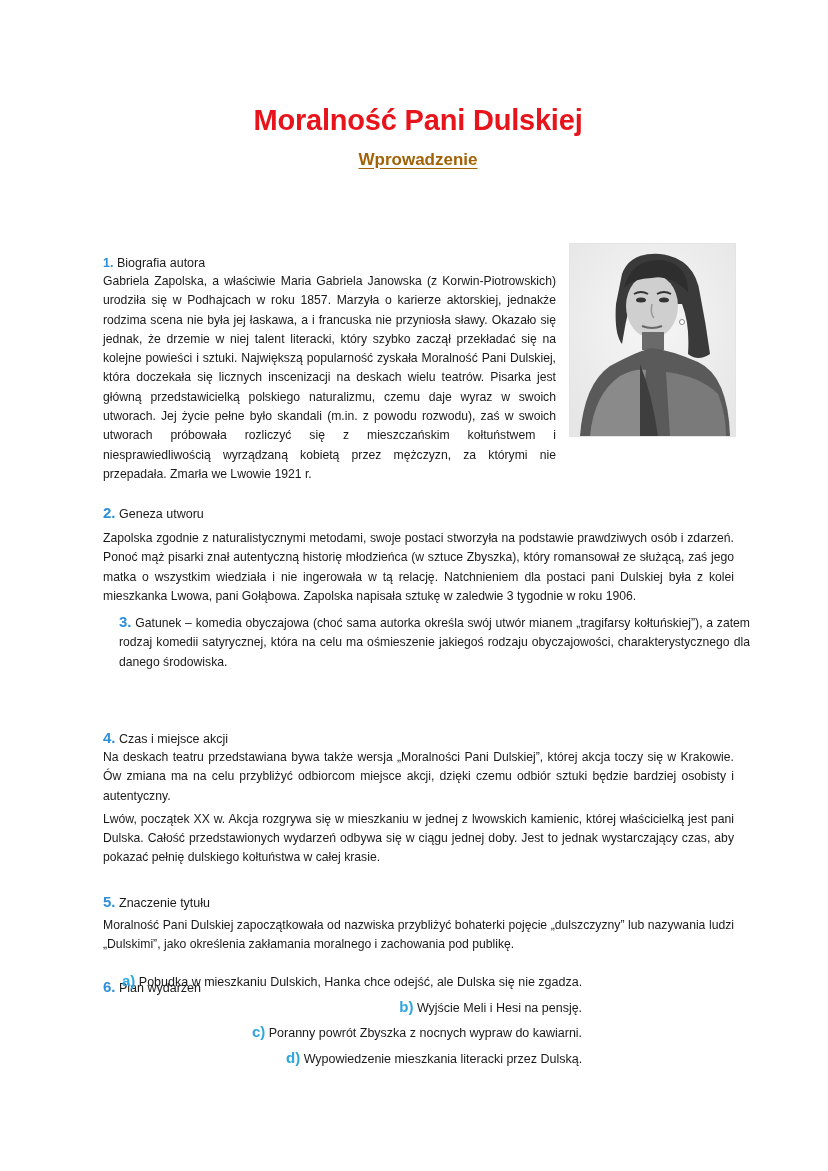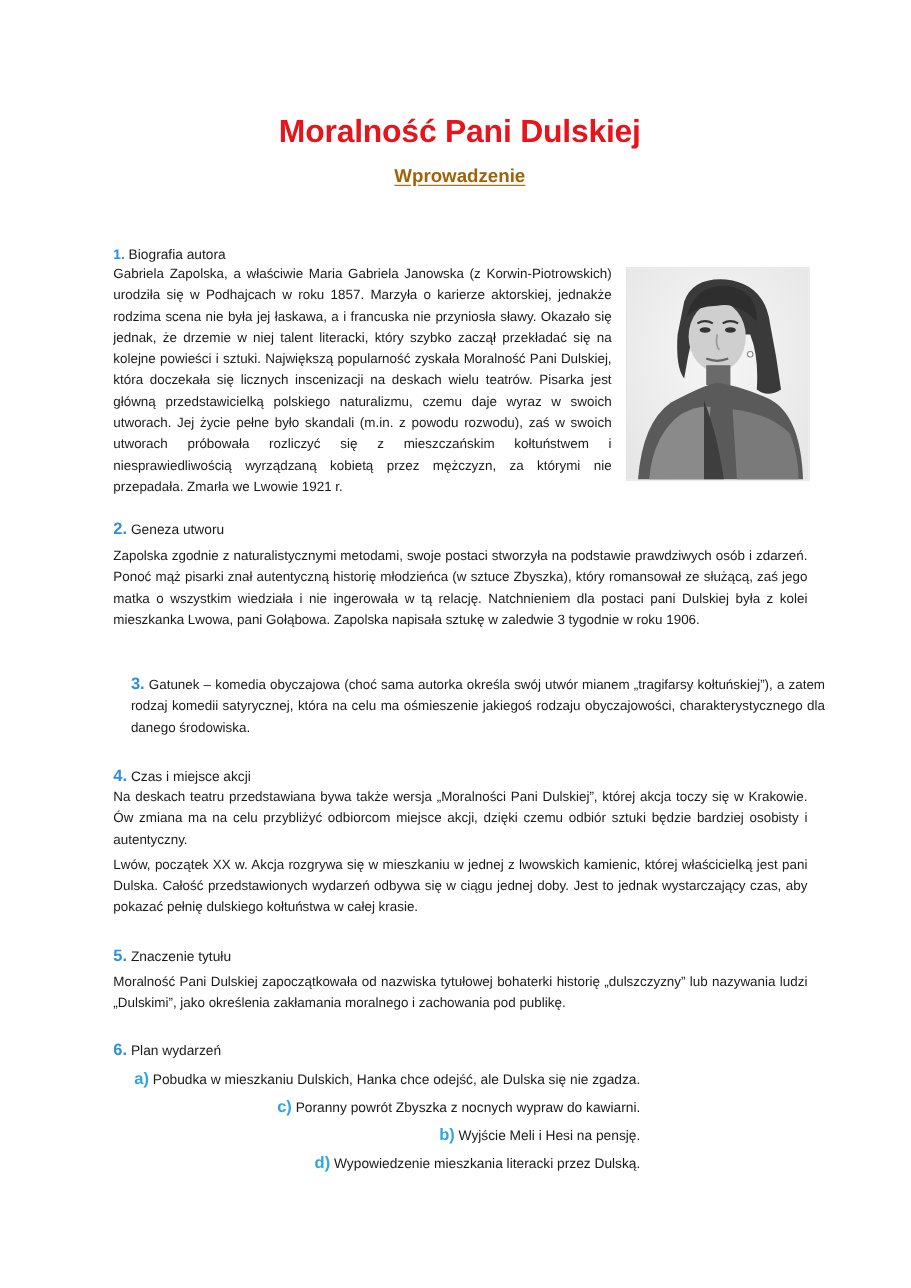--- a/index.html
+++ b/index.html
@@ -13,21 +13,21 @@
       position: absolute; left: 0; width: 828px; top: 104px;
       text-align: center; font-size: 29px; font-weight: bold; color: #e8141b;
       letter-spacing: -0.2px;
     }
     .subtitle {
       position: absolute; left: 0; width: 828px; top: 150px;
       text-align: center; font-size: 17px; font-weight: bold; color: #a16207;
     }
     .subtitle span { text-decoration: underline; text-underline-offset: 3px; }
     .section { position: absolute; left: 99px; width: 631px; }
-    .heading { font-size: 12.5px; line-height: 18px; color: #1a1a1a; }
+    .heading { font-size: 12.5px; line-height: 18px; color: #1a1a1a; margin-top: 32px; }
     .num { color: #2f8fd8; font-weight: bold; }
     .num.big { font-size: 15px; }
     .para {
       font-size: 12.2px; line-height: 19.3px; text-align: justify;
       margin: 0;
     }
     .para.bio { width: 453px; }
     .portrait {
       position: absolute; left: 565px; top: 243px; width: 165px; height: 192px;
       background: #f2f2f2; border: 1px solid #e4e4e4;
@@ -108,42 +108,42 @@
     </div>
     <p class="para">Na deskach teatru przedstawiana bywa także wersja „Moralności Pani Dulskiej”, której akcja toczy się w Krakowie. Ów zmiana ma na celu przybliżyć odbiorcom miejsce akcji, dzięki czemu odbiór sztuki będzie bardziej osobisty i autentyczny.</p>
     <p class="para" style="margin-top:4px;">Lwów, początek XX w. Akcja rozgrywa się w mieszkaniu w jednej z lwowskich kamienic, której właścicielką jest pani Dulska. Całość przedstawionych wydarzeń odbywa się w ciągu jednej doby. Jest to jednak wystarczający czas, aby pokazać pełnię dulskiego kołtuństwa w całej krasie.</p>
   </div>
 
   <div class="section" style="top:861px;">
     <div class="heading">
       <span class="num big">5.</span>
       <span>Znaczenie tytułu</span>
     </div>
-    <p class="para" style="margin-top:4px;">Moralność Pani Dulskiej zapoczątkowała od nazwiska tytułowej bohaterki historię „dulszczyzny” lub nazywania ludzi „Dulskimi”, jako określenia zakłamania moralnego i zachowania pod publikę.</p>
+    <p class="para" style="margin-top:4px;">Moralność Pani Dulskiej zapoczątkowała od nazwiska przybliżyć bohaterki pojęcie „dulszczyzny” lub nazywania ludzi „Dulskimi”, jako określenia zakłamania moralnego i zachowania pod publikę.</p>
   </div>
 
   <div class="section" style="top:946px;">
     <div class="heading">
       <span class="num big">6.</span>
       <span>Plan wydarzeń</span>
     </div>
   </div>
 
   <div class="list" style="top:971px;">
     <div class="list-item">
       <span class="letter">a)</span>
       <span>Pobudka w mieszkaniu Dulskich, Hanka chce odejść, ale Dulska się nie zgadza.</span>
     </div>
     <div class="list-item">
+      <span class="letter">b)</span>
+      <span>Wyjście Meli i Hesi na pensję.</span>
+    </div>
+    <div class="list-item">
       <span class="letter">c)</span>
       <span>Poranny powrót Zbyszka z nocnych wypraw do kawiarni.</span>
-    </div>
-    <div class="list-item">
-      <span class="letter">b)</span>
-      <span>Wyjście Meli i Hesi na pensję.</span>
     </div>
     <div class="list-item">
       <span class="letter">d)</span>
       <span>Wypowiedzenie mieszkania literacki przez Dulską.</span>
     </div>
   </div>
 
 </div>
 
 </body></html>

